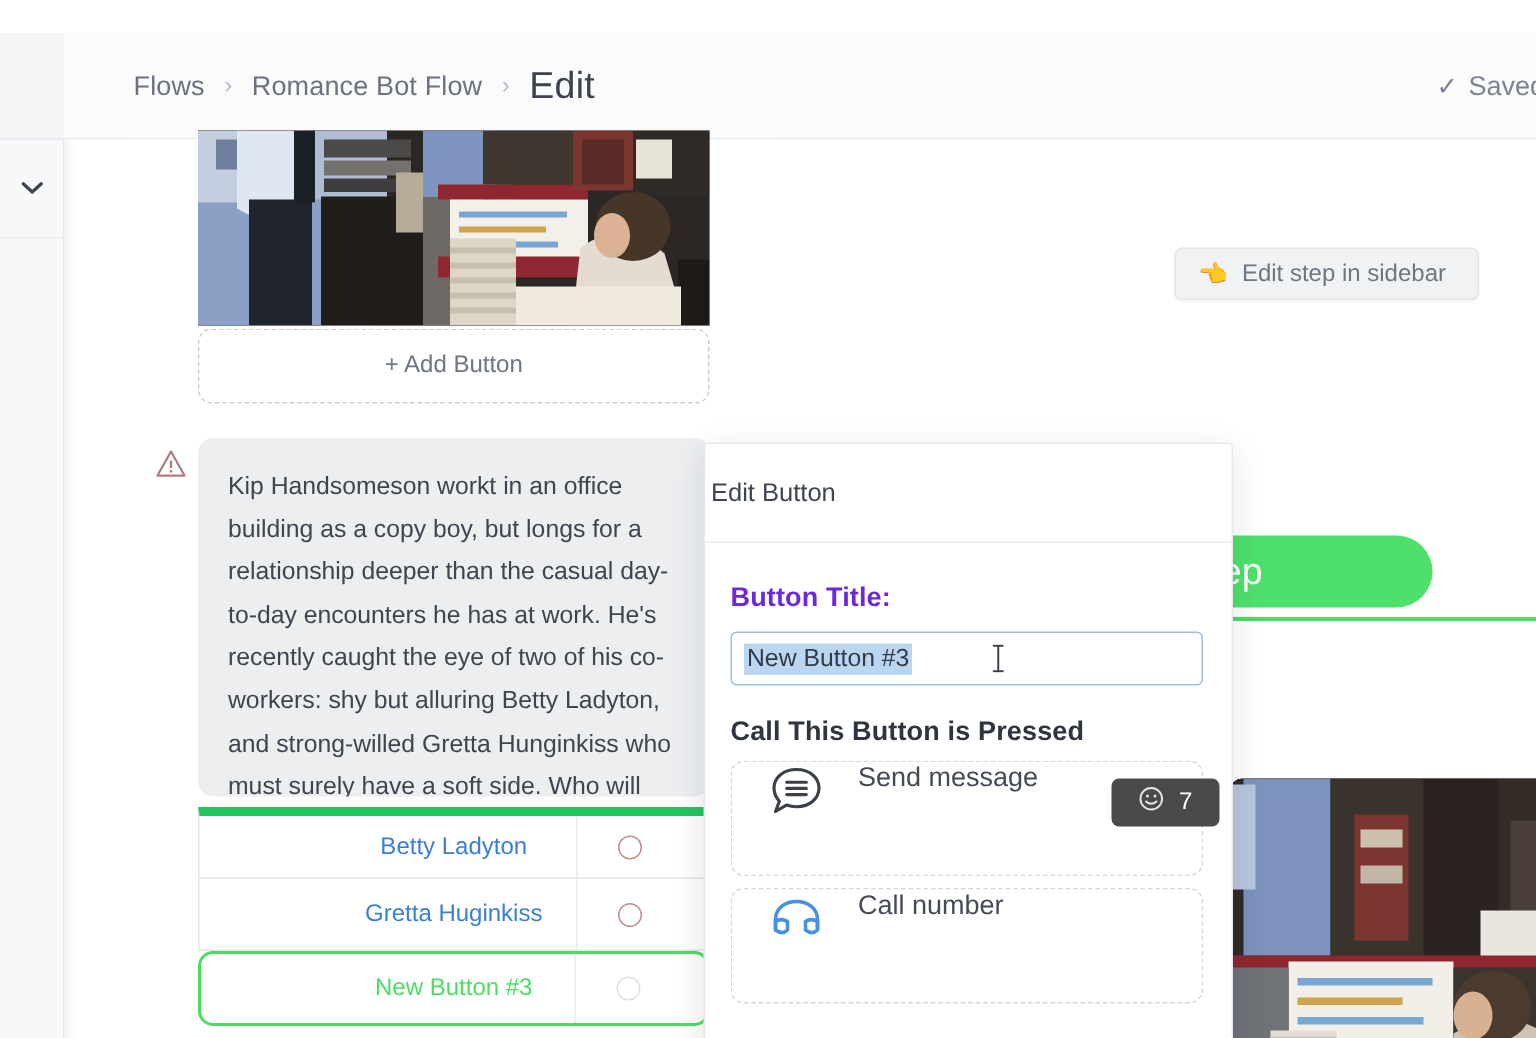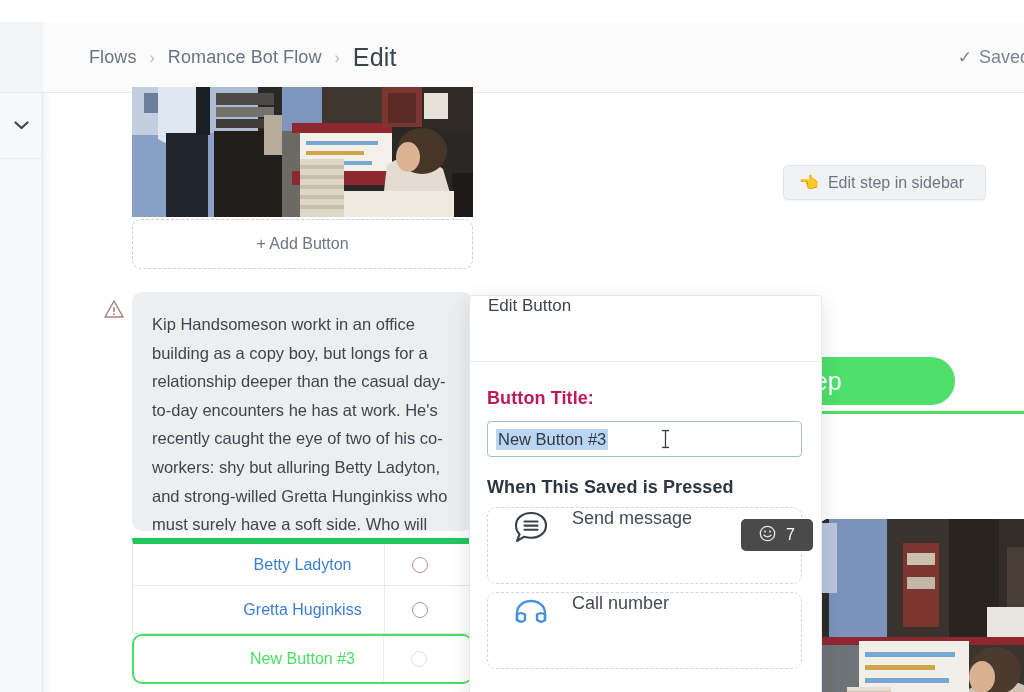--- a/index.html
+++ b/index.html
@@ -137,25 +137,25 @@
 
   
   .panel {
     position: absolute; left: 426px; top: 202px; width: 353px; height: 490px;
     background: #ffffff; border: 1px solid #e6e8ec; border-radius: 3px;
     box-shadow: 0 6px 22px rgba(30,40,60,.13);
     overflow: hidden;
   }
   .panel-header {
     height: 66px; border-bottom: 1px solid #e9ebee;
-    display: flex; align-items: flex-start; padding-left: 18px;
+    display: flex; align-items: center; padding-left: 4px;
     font-size: 17px; color: #3f4550;
   }
   .panel-body { padding: 26px 17px 0 17px; position: relative; }
-  .field-label { font-size: 18px; color: #be185d; font-weight: bold; letter-spacing: .1px; }
+  .field-label { font-size: 18px; color: #6d28d9; font-weight: bold; letter-spacing: .1px; }
   .title-input {
     margin-top: 12px; width: 315px; height: 36px;
     border: 1px solid #9dbde4; border-radius: 4px;
     display: flex; align-items: center; padding-left: 8px;
     position: relative; background: #fff;
   }
   .sel-text {
     font-size: 16.5px; color: #333a45;
     background: #bbd6f2; padding: 1px 2px; border-radius: 1px;
   }
@@ -368,21 +368,21 @@
             <svg width="17" height="17" viewBox="0 0 17 17">
               <circle cx="8.5" cy="8.5" r="7.2" fill="none" stroke="#e6e6e6" stroke-width="1.3"></circle>
               <circle cx="6" cy="6.6" r="1" fill="#e6e6e6"></circle>
               <circle cx="11" cy="6.6" r="1" fill="#e6e6e6"></circle>
               <path d="M5 10.3 q3.5 3 7 0" fill="none" stroke="#e6e6e6" stroke-width="1.3" stroke-linecap="round"></path>
             </svg>
           </span>
           <span class="count">7</span>
         </div>
 
-        <div class="section-title">When This Saved is Pressed</div>
+        <div class="section-title">Call This Button is Pressed</div>
 
         <div class="action-list">
 
           <div class="action-item">
             <span class="ico">
               <svg width="36" height="34" viewBox="0 0 36 34">
                 <path d="M18 3 C27 3 33 8.6 33 15.4 C33 22.2 27 27.8 18 27.8 C15.6 27.8 13.3 27.4 11.3 26.7 L4 31 L6.6 24.2 C4.3 21.8 3 18.8 3 15.4 C3 8.6 9 3 18 3 Z" fill="none" stroke="#3b4049" stroke-width="2.1" stroke-linejoin="round"></path>
                 <g stroke="#3b4049" stroke-width="2.1" stroke-linecap="round">
                   <path d="M11.5 11.5 H24.5"></path>
                     <path d="M11.5 15.6 H24.5"></path>

